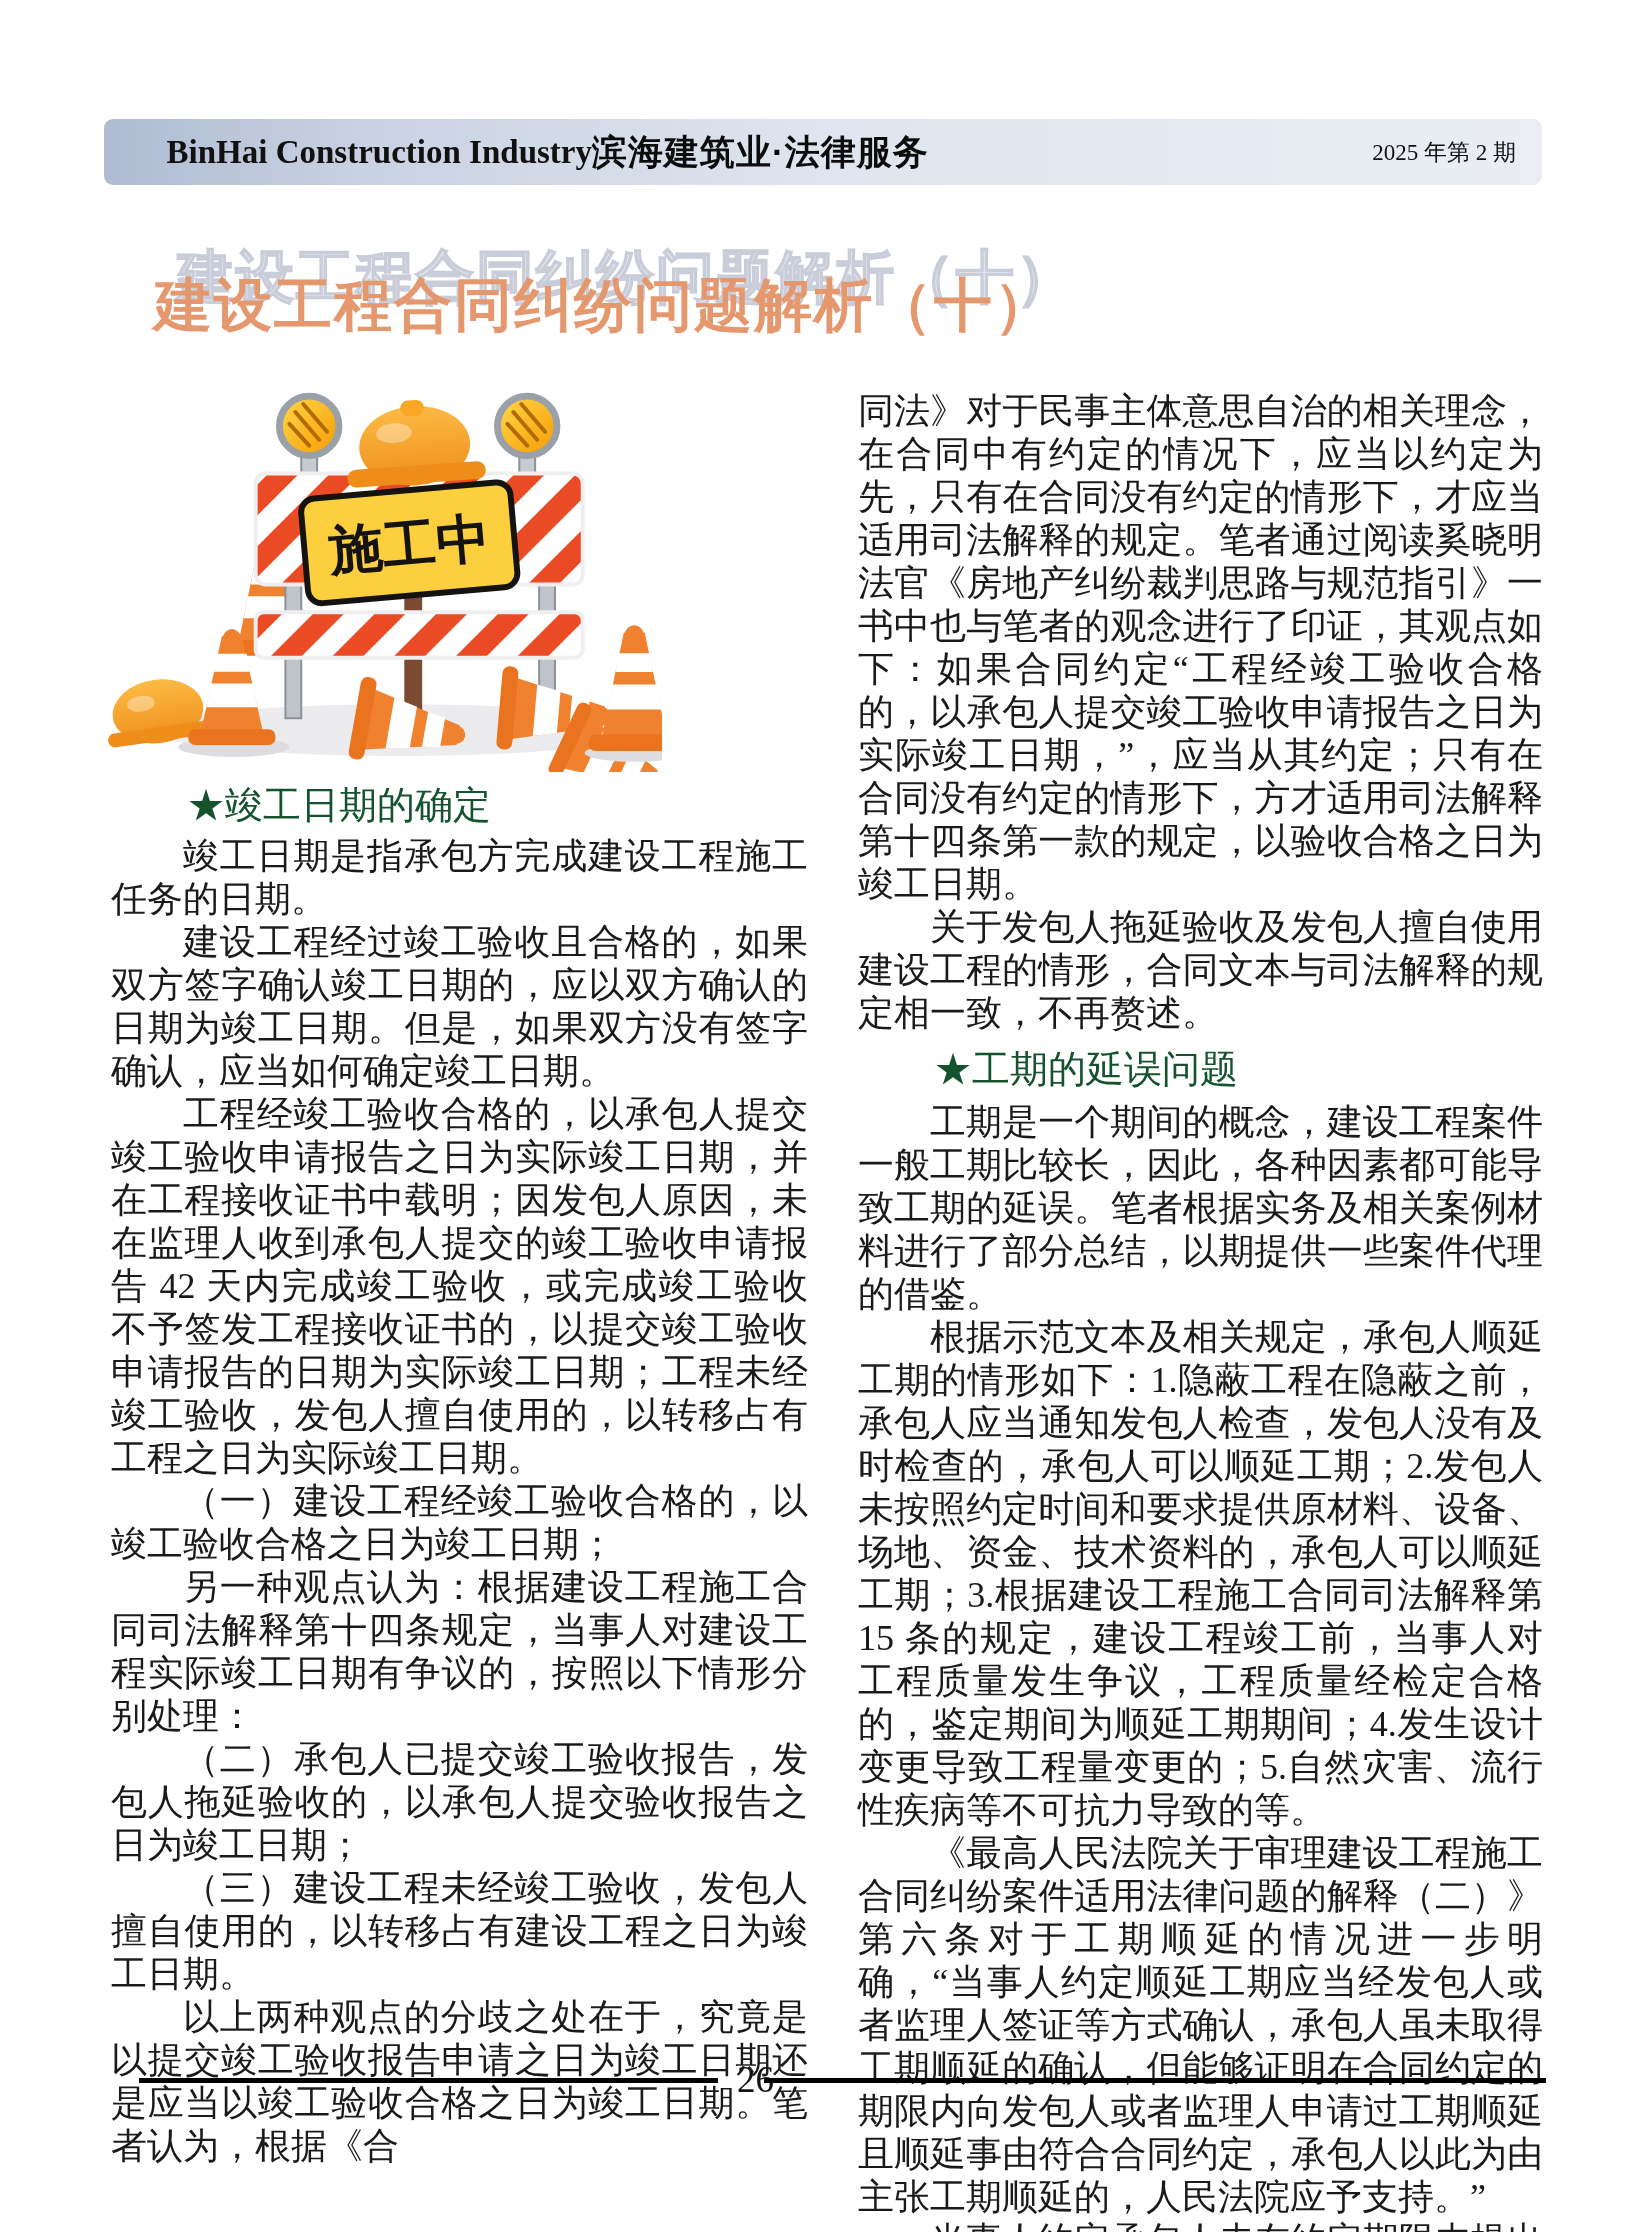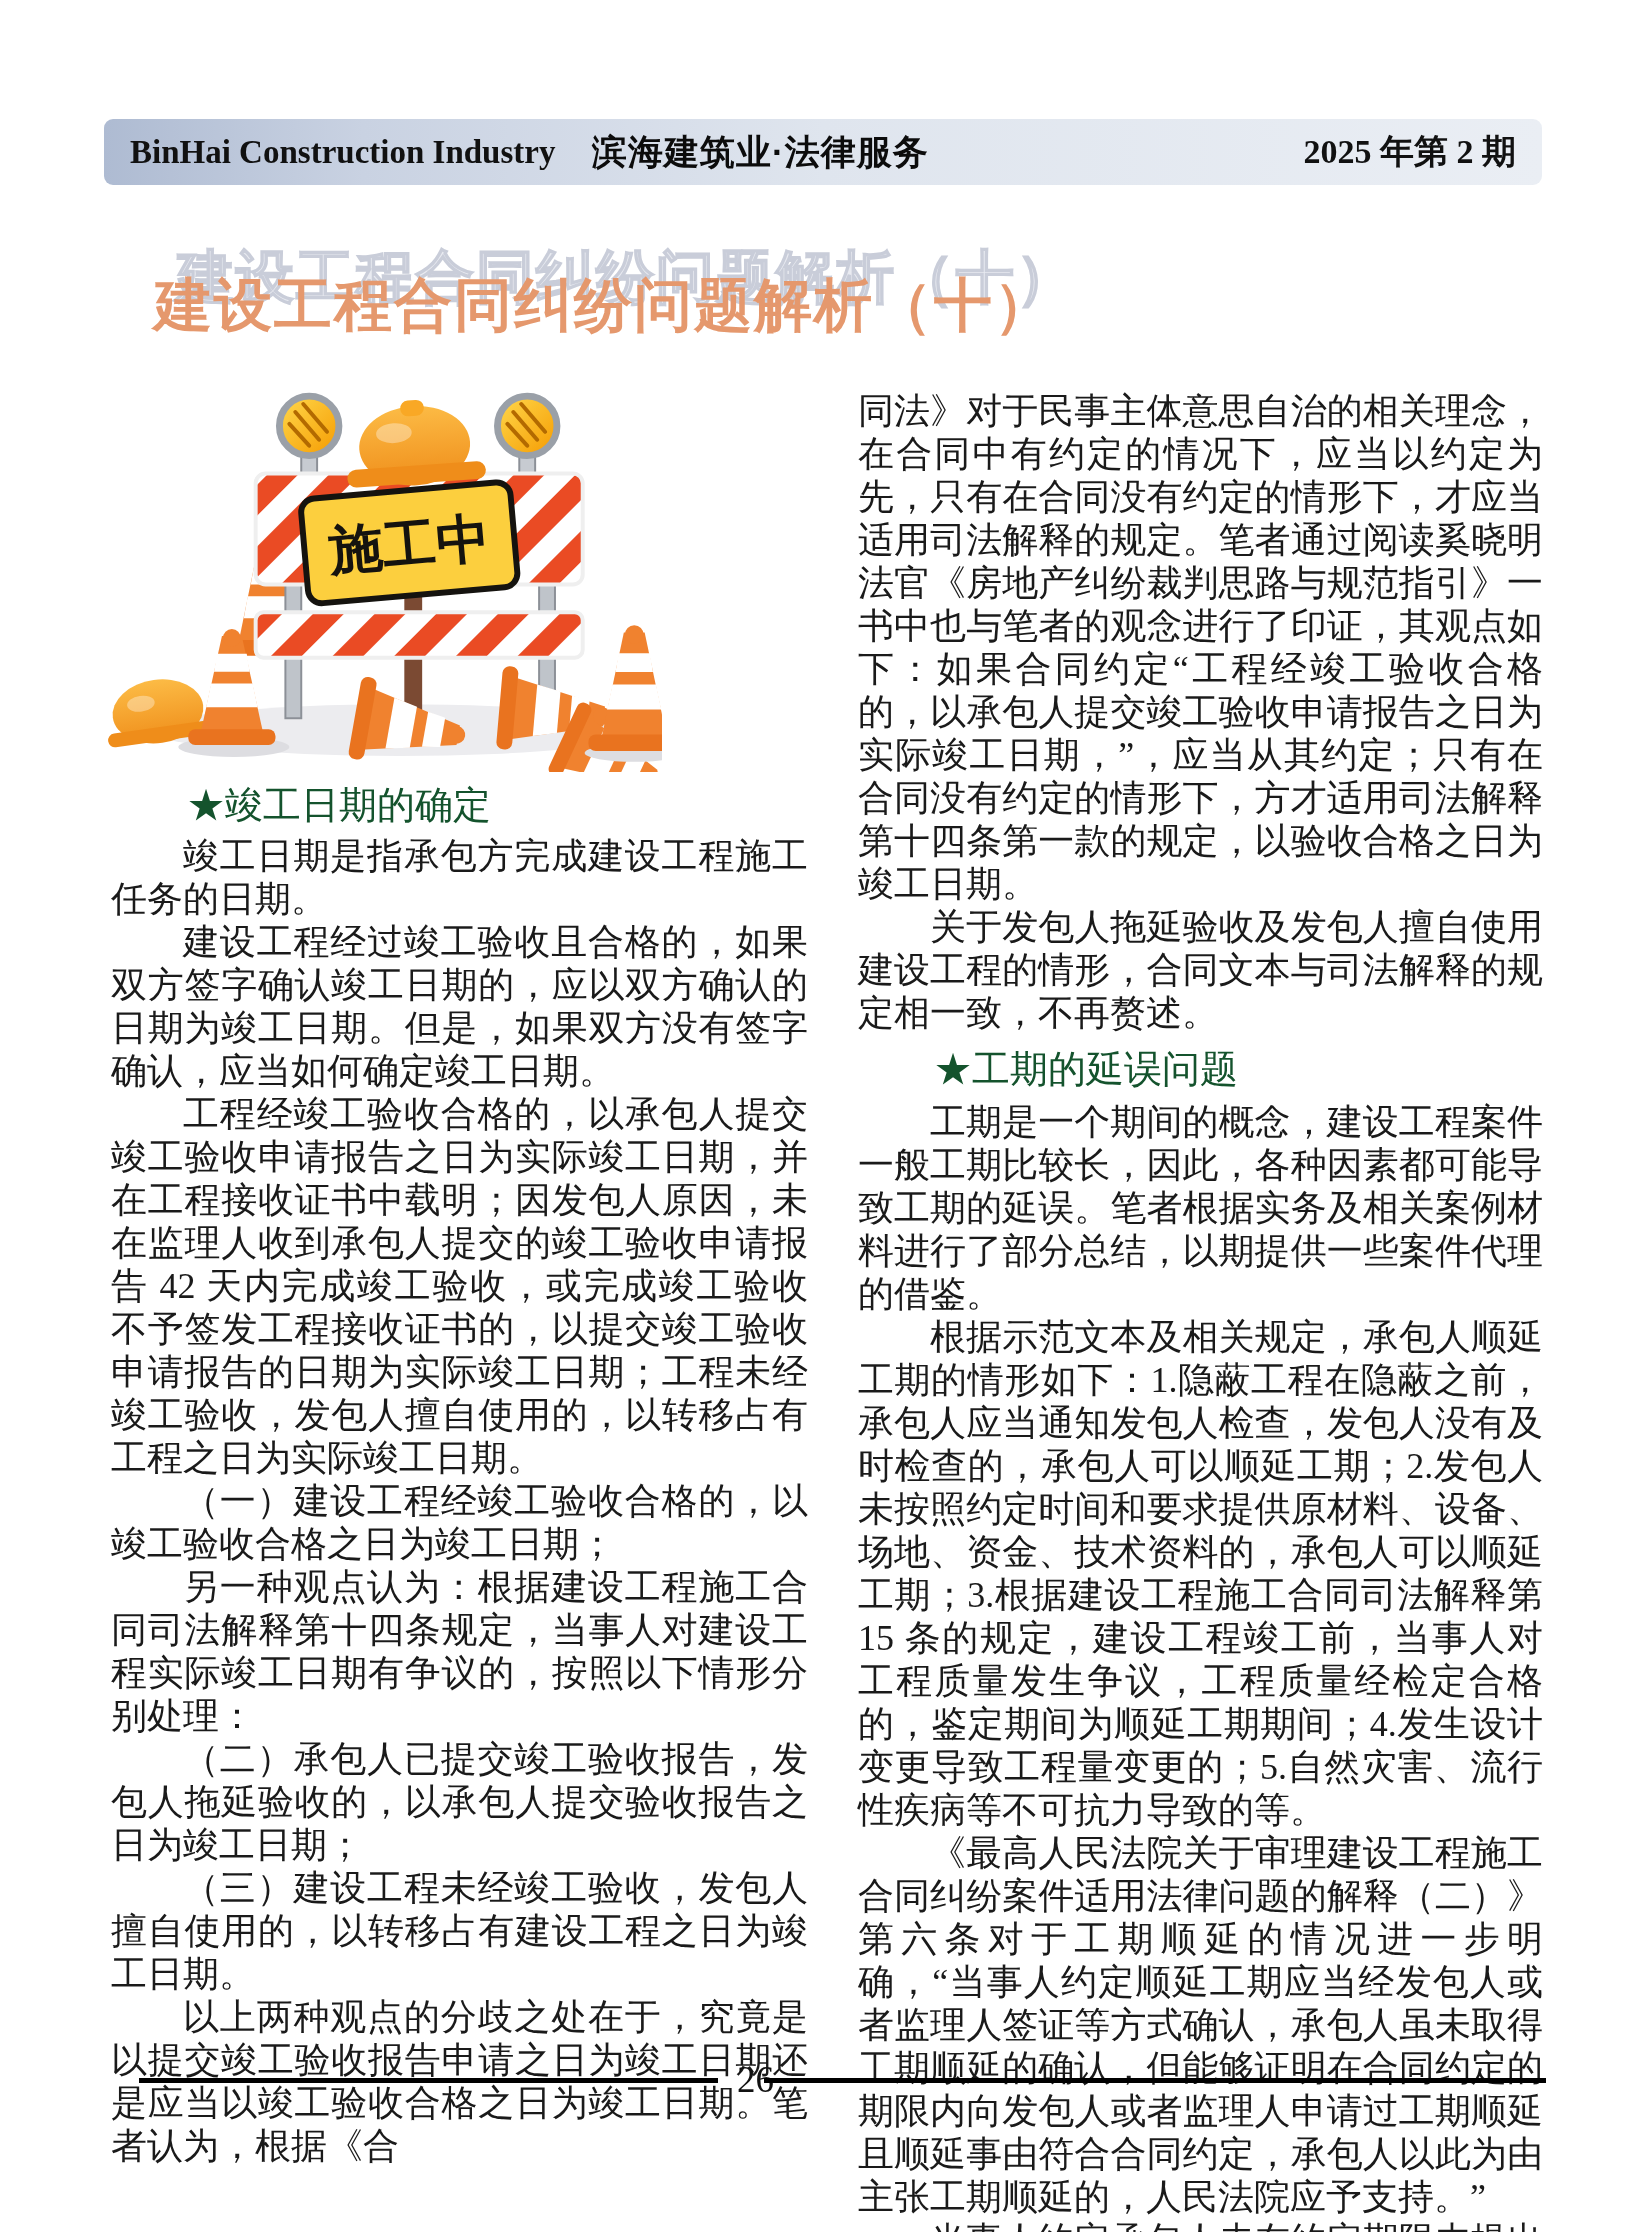--- a/index.html
+++ b/index.html
@@ -12,24 +12,24 @@
     color:#1a1a1a;
   }
   
   .header-bar{
     position:absolute;left:104px;top:119px;width:1438px;height:66px;
     background:linear-gradient(90deg,#aebbd2 0%,#c9d2e2 18%,#dfe5ee 50%,#eaeef4 100%);
     border-radius:9px;
     display:flex;align-items:center;
     padding:0 26px;box-sizing:border-box;
   }
-  .header-left{flex:1;text-align:left;font-size:33px;font-weight:bold;color:#111;}
+  .header-left{flex:1;text-align:right;font-size:33px;font-weight:bold;color:#111;}
   .header-center{flex:1;text-align:left;font-size:35px;font-weight:bold;
     font-family:"Liberation Sans","DejaVu Sans",sans-serif;color:#0c0c0c;letter-spacing:1px;}
-  .header-right{flex:1;text-align:right;font-size:34px;color:#111;font-weight:bold;}
+  .header-right{flex:1;text-align:right;font-size:23px;color:#111;}
   
   .title-wrap{position:absolute;left:154px;top:267px;white-space:nowrap;}
   .title-ghost{
     position:absolute;left:22px;top:-28px;
     font-size:58px;font-weight:bold;letter-spacing:2px;
     color:#e9ebf1;-webkit-text-stroke:1.5px #c9cdd9;
   }
   .title-main{
     position:relative;
     font-size:58px;font-weight:bold;letter-spacing:2px;

